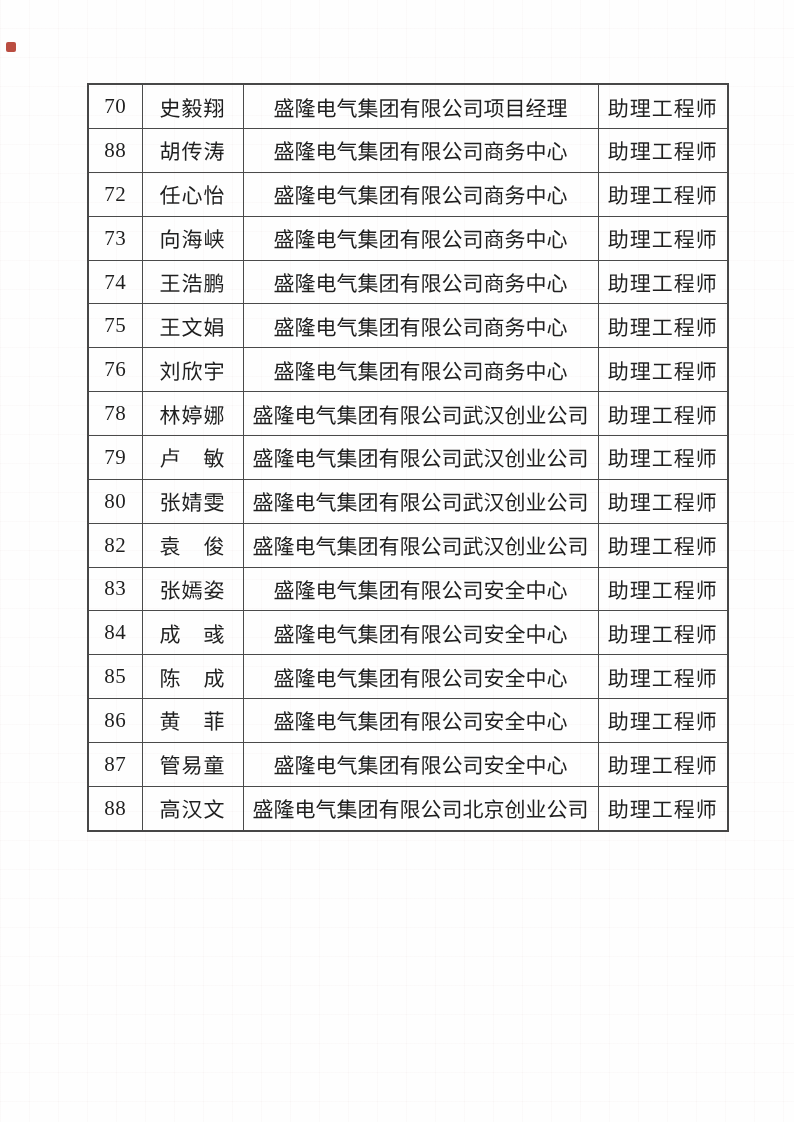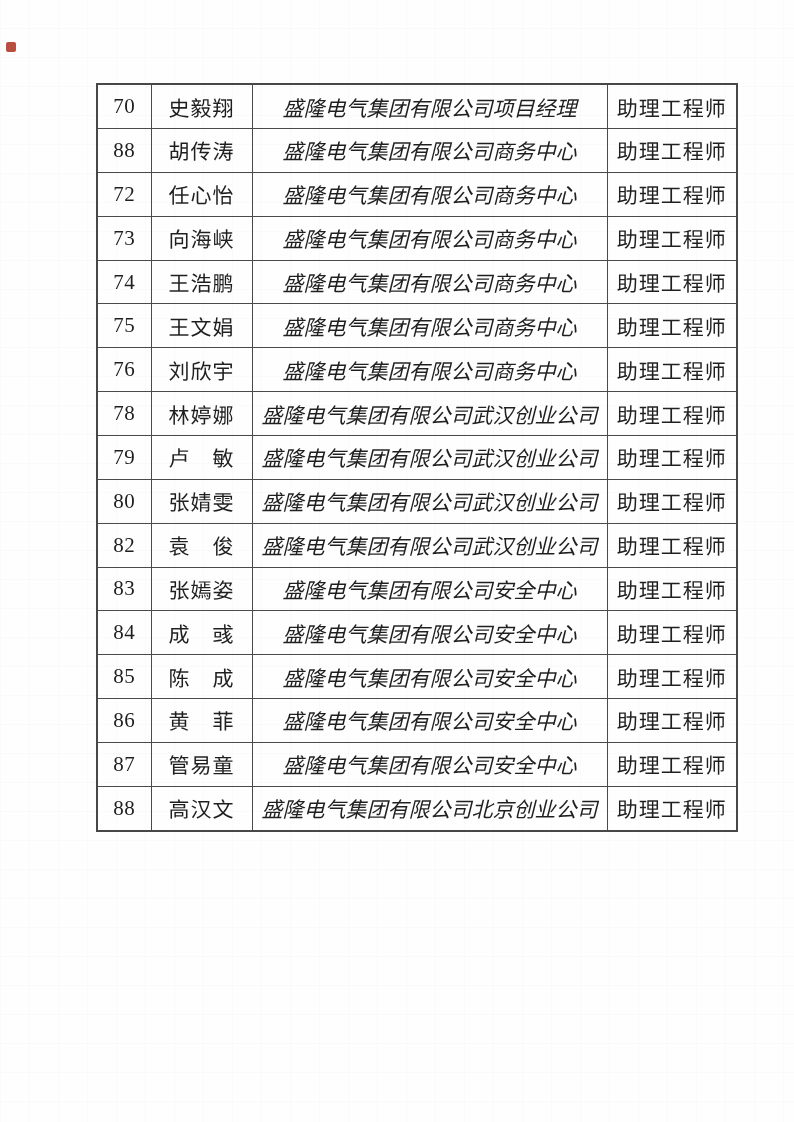--- a/index.html
+++ b/index.html
@@ -29,40 +29,40 @@
     left: 6px;
     top: 42px;
     width: 10px;
     height: 10px;
     background: #b23a2c;
     border-radius: 2px;
     opacity: 0.9;
   }
   table.roster {
     position: absolute;
-    left: 96px;
+    left: 87px;
     top: 83px;
     width: 640px;
     height: 749px;
     border-collapse: collapse;
     table-layout: fixed;
     border: 2px solid #474747;
   }
   table.roster td {
     border: 1px solid #4a4a4a;
     text-align: center;
     vertical-align: middle;
     font-size: 21px;
     padding: 0;
     white-space: nowrap;
     overflow: hidden;
   }
   td.c-no   { font-size: 20px; letter-spacing: 0.5px; }
   td.c-name { letter-spacing: 1px; }
-  td.c-org  { letter-spacing: 0px; font-style: italic; }
+  td.c-org  { letter-spacing: 0px; }
   td.c-title{ letter-spacing: 1px; }
 </style>
 </head>
 <body>
 
 <div class="sheet">
 
   <div class="red-mark"></div>
 
   <table class="roster">

